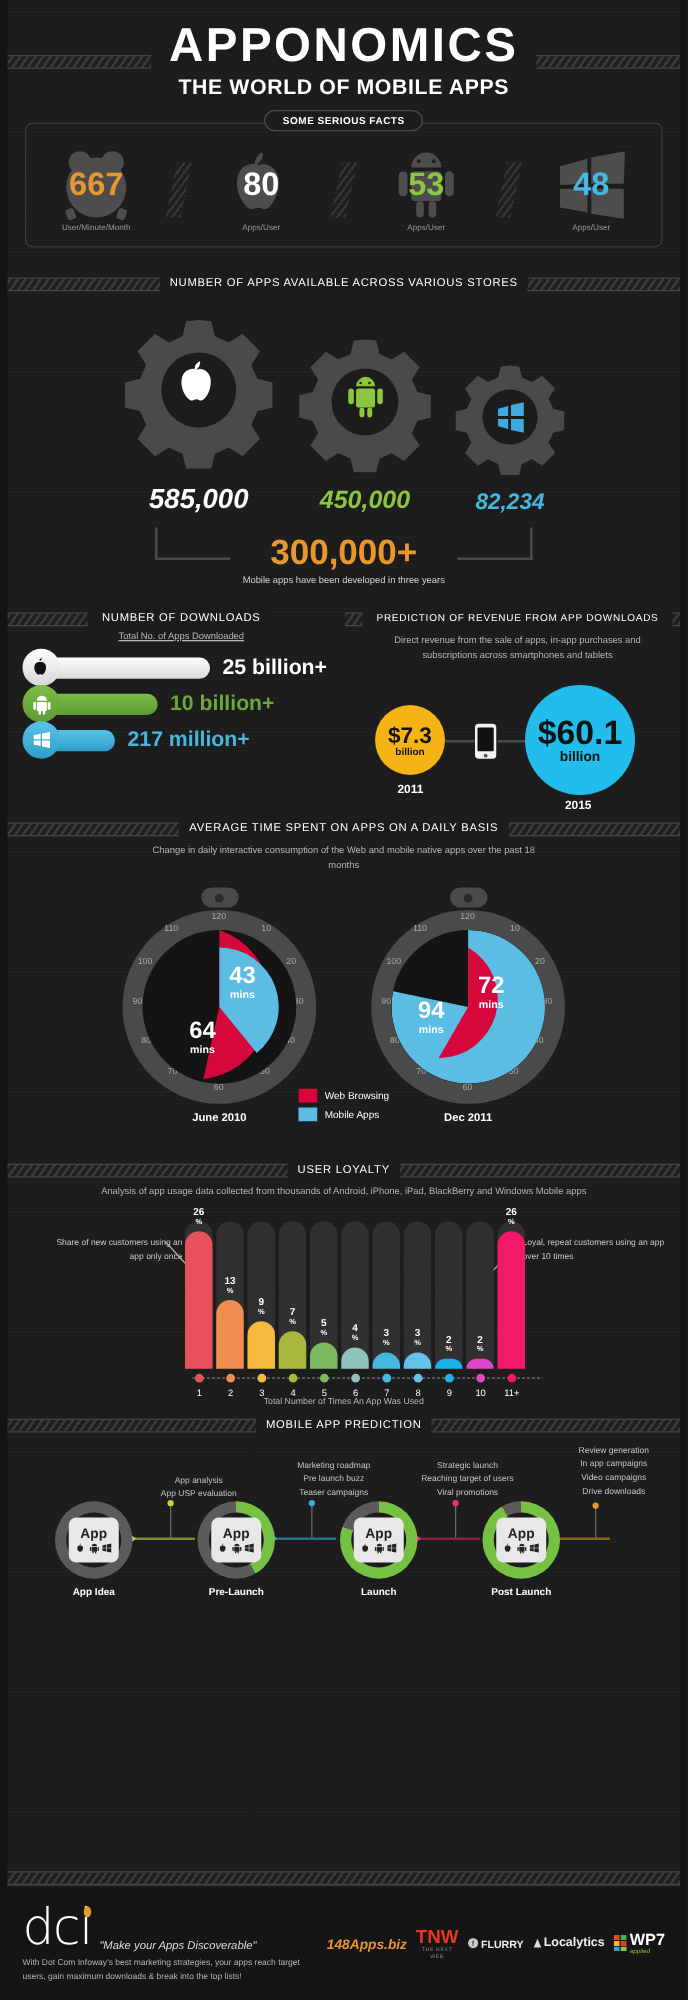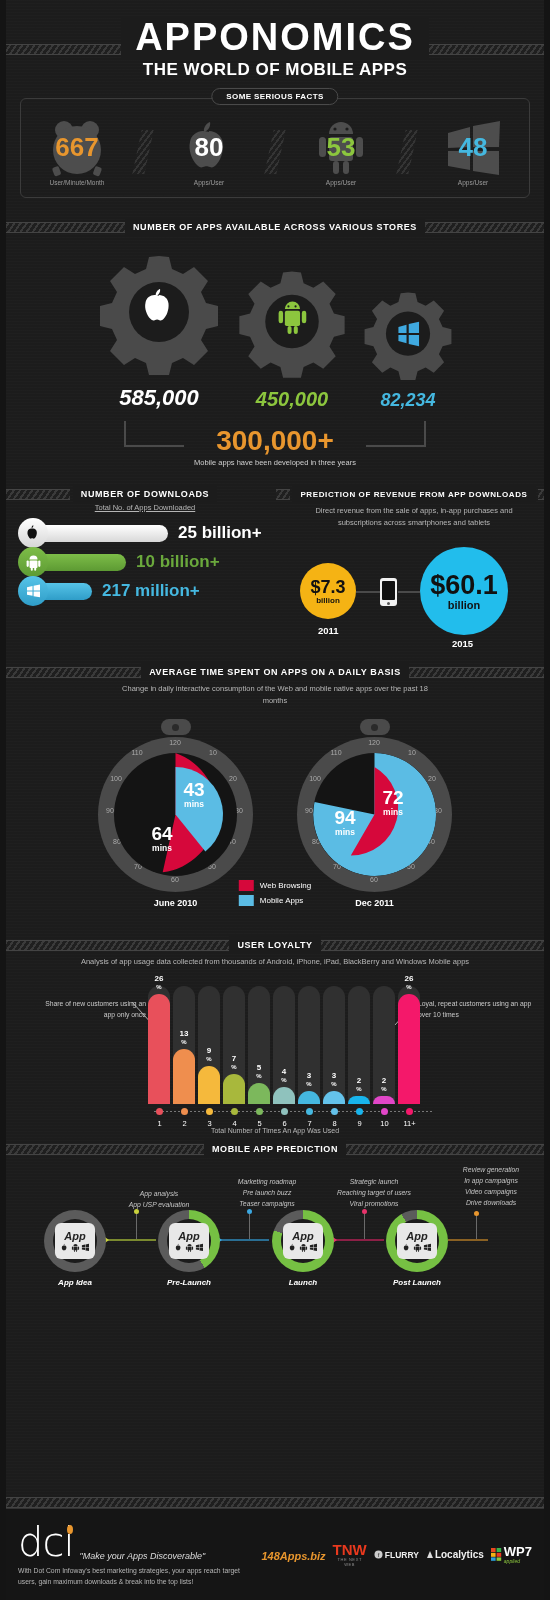--- a/index.html
+++ b/index.html
@@ -19,21 +19,21 @@
         }
 
   
   .sec-head { position:relative; text-align:center; height:18px; margin-top:2px;}
   .sec-head .hatch { position:absolute; top:6px; height:11px;
      background:repeating-linear-gradient(-55deg, #3a3a3a 0px, #3a3a3a 2px, #1f1f1f 2px, #1f1f1f 5px);
      border-top:1px solid #444; border-bottom:1px solid #444; }
   .sec-head .hatch.left { left:0; }
   .sec-head .hatch.right { right:0; }
   .sec-head .ttl { position:relative; display:inline-block;
-     font-size:9px; font-weight:bold; letter-spacing:.6px; color:#fff;
+     font-size:9px; font-weight:normal; letter-spacing:.6px; color:#fff;
      background:#1c1c1c; padding:0 8px; z-index:2; line-height:18px;}
   .subtitle { text-align:center; font-size:7.5px; color:#b6b6b6; line-height:12px; margin-top:4px;}
 
   
   .title-wrap { position:relative; padding-top:16px; text-align:center;}
   h1 { font-size:38px; letter-spacing:2px; font-weight:bold; line-height:42px;
        background:#1c1c1c; display:inline-block; padding:0 14px; position:relative; z-index:2;}
   .title-hatch { position:absolute; top:44px; height:11px; width:170px;
      background:repeating-linear-gradient(-55deg, #3a3a3a 0px, #3a3a3a 2px, #1f1f1f 2px, #1f1f1f 5px);
      border-top:1px solid #444; border-bottom:1px solid #444;}
@@ -118,21 +118,21 @@
   .bval .p{font-size:6px;display:block;}
   .axis{ position:absolute; left:142px; bottom:18px; width:292px; height:8px;}
   .axis-line{position:absolute;top:3px;left:6px;right:6px;height:1px;
      background:repeating-linear-gradient(90deg,#777 0,#777 2px,transparent 2px,transparent 4px);}
   .dot{position:absolute;width:7px;height:7px;border-radius:50%;top:0;}
   .xlab{position:absolute;bottom:6px;font-size:7.5px;width:25px;text-align:center;color:#fff;}
   .annot{position:absolute;font-size:6.8px;color:#c9c9c9;line-height:11px;}
   .axis-title{position:absolute;bottom:0;left:0;width:100%;text-align:center;font-size:7px;color:#b9b9b9;}
 
   
-  .mkt{ position:relative; height:170px; margin-top:6px;font-style:italic;}
+  .mkt{ position:relative; height:170px; margin-top:6px;}
   .stage{ position:absolute; text-align:center;}
   .ring{ width:62px;height:62px;border-radius:50%; position:relative; margin:0 auto;}
   .ring-hole{position:absolute;left:9px;top:9px;width:44px;height:44px;border-radius:50%;background:#1c1c1c;}
   .appbox{position:absolute;left:11px;top:13px;width:40px;height:36px;background:#e8e8e8;border-radius:6px;
           display:flex;flex-direction:column;align-items:center;justify-content:center;color:#222;}
   .appbox .t{font-size:11px;font-weight:bold;line-height:11px;}
   .appbox .ic{display:flex;gap:1.5px;margin-top:1px;}
   .stage-lbl{ font-size:8px;font-weight:bold;margin-top:6px;}
   .mk-notes{position:absolute;font-size:6.8px;color:#c5c5c5;line-height:11px;text-align:center;}
   .mk-stem{position:absolute;width:1px;background:#6a6a6a;}
@@ -361,21 +361,21 @@
 
         <div class="circ" style="left:136px;top:12px;width:88px;height:88px;background:#22bdec;">
           <div class="amt" style="font-size:27px;">$60.1</div>
           <div class="bn" style="font-size:11px;font-weight:bold;">billion</div>
         </div>
         <div class="yr" style="left:168px;top:103px;">2015</div>
       </div>
     </div>
   </div>
 
-  <div class="sec-head" style="margin-top:10px;">
+  <div class="sec-head" style="margin-top:0;">
     <div class="hatch left" style="width:160px;"></div><div class="hatch right" style="width:160px;"></div>
     <span class="ttl">AVERAGE TIME SPENT ON APPS ON A DAILY BASIS</span>
   </div>
   <div class="subtitle" style="padding:0 110px;">Change in daily interactive consumption of the Web and mobile native apps over the past 18 months</div>
 
   <div class="clocks">
 
     <div class="clock-wrap">
       <div class="clock-knob">
           <i></i>

